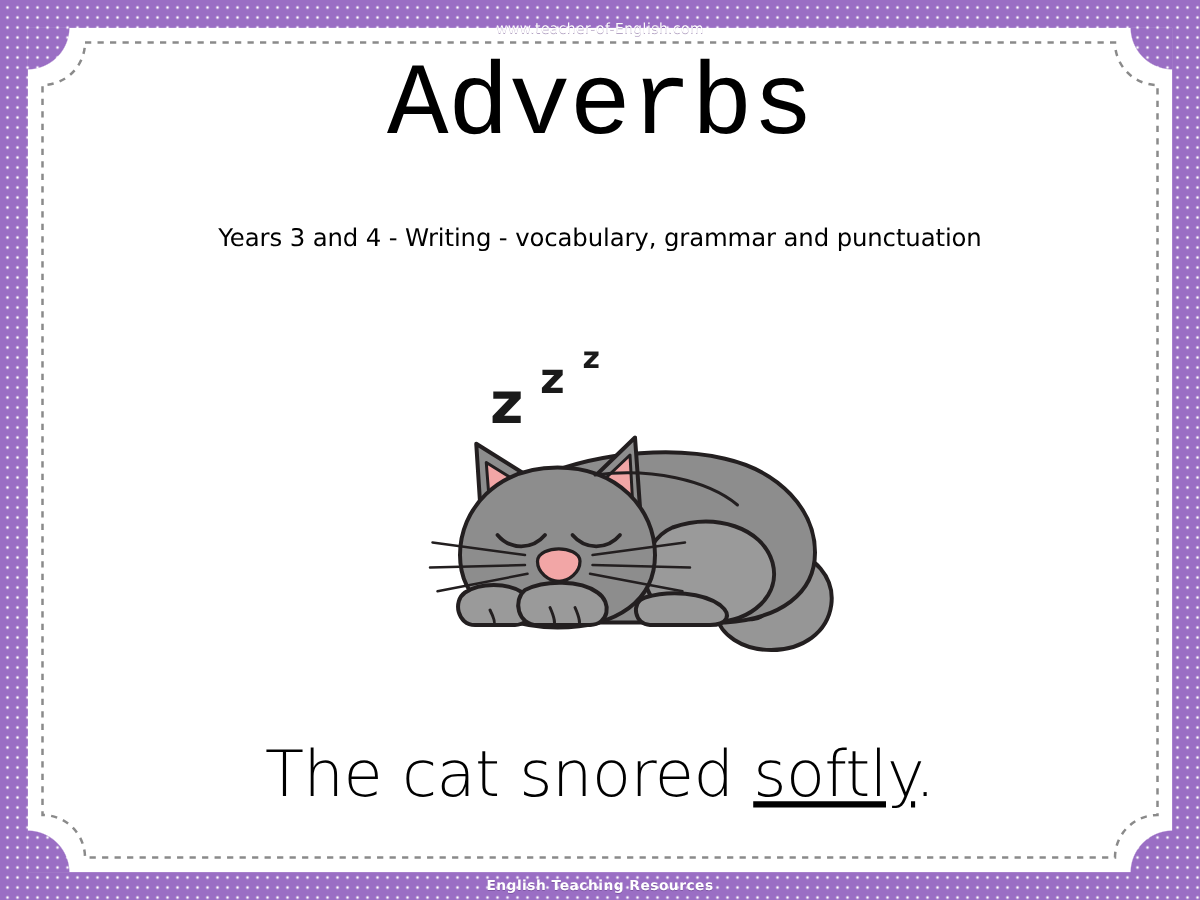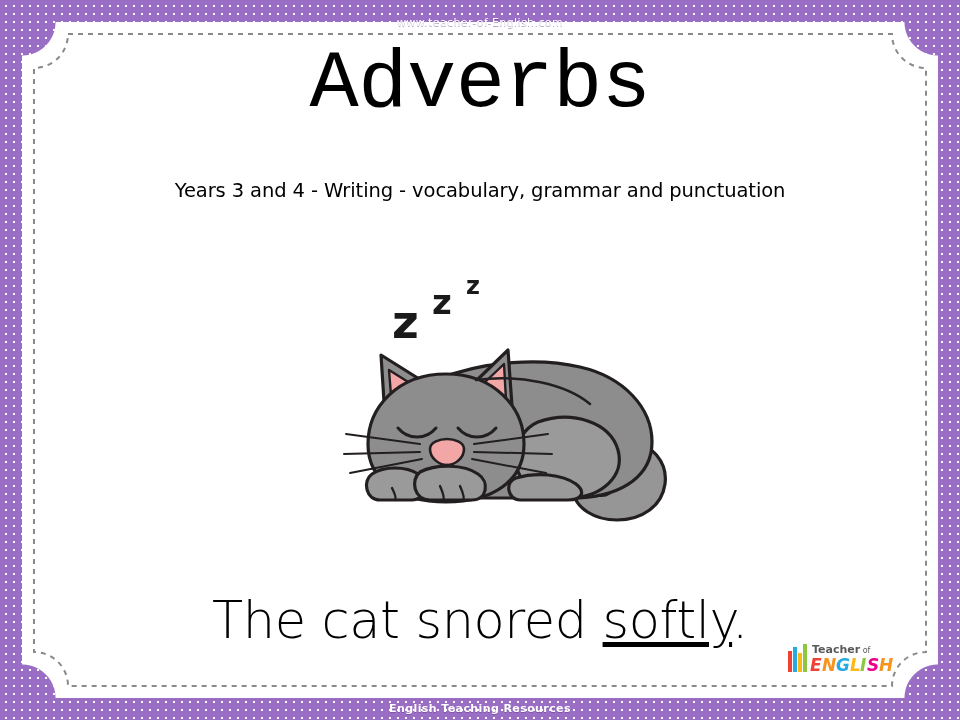--- a/index.html
+++ b/index.html
@@ -229,38 +229,18 @@
           <text x="152" y="52" font-size="34">z</text>
           <text x="186" y="32" font-size="24">z</text>
         </g>
       </svg>
     </div>
 
     <div class="sentence">
       <span>The cat snored </span><span class="adverb">softly</span><span>.</span>
     </div>
 
-    <div class="logo">
-      <svg viewBox="0 0 112 36" aria-hidden="true">
-        <g>
-          <rect x="2" y="13" width="4" height="21" fill="#ef4136"></rect>
-          <rect x="7" y="9" width="4" height="25" fill="#27aae1"></rect>
-          <rect x="12" y="15" width="4" height="19" fill="#fdb913"></rect>
-          <rect x="17" y="6" width="4" height="28" fill="#8dc63f"></rect>
-        </g>
-        <text x="26" y="15" font-family="DejaVu Sans, sans-serif" font-size="11" font-weight="bold" fill="#58595b">Teacher<tspan font-size="8" font-weight="normal"> of</tspan></text>
-        <g font-family="DejaVu Sans, sans-serif" font-size="17" font-weight="bold" font-style="italic">
-          <text x="24" y="33" fill="#ef4136">E</text>
-          <text x="36" y="33" fill="#f7941e">N</text>
-          <text x="50" y="33" fill="#27aae1">G</text>
-          <text x="64" y="33" fill="#fdb913">L</text>
-          <text x="74" y="33" fill="#8dc63f">I</text>
-          <text x="81" y="33" fill="#ec008c">S</text>
-          <text x="93" y="33" fill="#f7941e">H</text>
-        </g>
-      </svg>
-    </div>
 
   </div>
 
   <div class="banner banner-bottom">English Teaching Resources</div>
 
 </div>
 
 </body></html>

